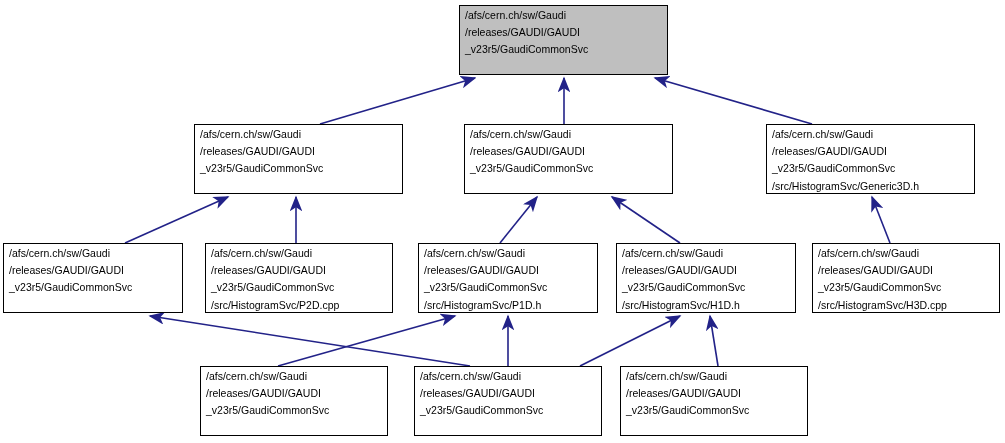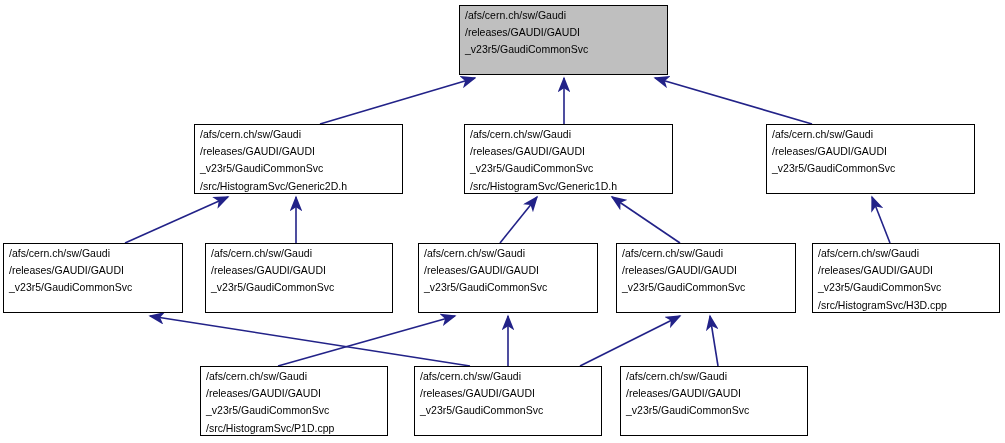--- a/index.html
+++ b/index.html
@@ -64,26 +64,26 @@
         <line x1="278" y1="366" x2="455" y2="316" stroke="#222288" stroke-width="1.6" marker-end="url(#arrowhead)"></line>
         <line x1="470" y1="366" x2="150" y2="316" stroke="#222288" stroke-width="1.6" marker-end="url(#arrowhead)"></line>
         <line x1="508" y1="366" x2="508" y2="316" stroke="#222288" stroke-width="1.6" marker-end="url(#arrowhead)"></line>
         <line x1="580" y1="366" x2="680" y2="316" stroke="#222288" stroke-width="1.6" marker-end="url(#arrowhead)"></line>
         <line x1="718" y1="366" x2="710" y2="316" stroke="#222288" stroke-width="1.6" marker-end="url(#arrowhead)"></line>
       </g>
   </svg>
 
   <div id="node-layer">
       <div class="node root" style="left: 459px; top: 5px; width: 209px; height: 70px;"><span class="line">/afs/cern.ch/sw/Gaudi</span><span class="line">/releases/GAUDI/GAUDI</span><span class="line">_v23r5/GaudiCommonSvc</span></div>
-      <div class="node" style="left: 194px; top: 124px; width: 209px; height: 70px;"><span class="line">/afs/cern.ch/sw/Gaudi</span><span class="line">/releases/GAUDI/GAUDI</span><span class="line">_v23r5/GaudiCommonSvc</span><span class="line">/src/HistogramSvc/Generic2D.h</span></div>
-      <div class="node" style="left: 464px; top: 124px; width: 209px; height: 70px;"><span class="line">/afs/cern.ch/sw/Gaudi</span><span class="line">/releases/GAUDI/GAUDI</span><span class="line">_v23r5/GaudiCommonSvc</span><span class="line">/src/HistogramSvc/Generic1D.h</span></div>
-      <div class="node" style="left: 766px; top: 124px; width: 209px; height: 70px;"><span class="line">/afs/cern.ch/sw/Gaudi</span><span class="line">/releases/GAUDI/GAUDI</span><span class="line">_v23r5/GaudiCommonSvc</span></div>
+      <div class="node" style="left: 194px; top: 124px; width: 209px; height: 70px;"><span class="line">/afs/cern.ch/sw/Gaudi</span><span class="line">/releases/GAUDI/GAUDI</span><span class="line">_v23r5/GaudiCommonSvc</span></div>
+      <div class="node" style="left: 464px; top: 124px; width: 209px; height: 70px;"><span class="line">/afs/cern.ch/sw/Gaudi</span><span class="line">/releases/GAUDI/GAUDI</span><span class="line">_v23r5/GaudiCommonSvc</span></div>
+      <div class="node" style="left: 766px; top: 124px; width: 209px; height: 70px;"><span class="line">/afs/cern.ch/sw/Gaudi</span><span class="line">/releases/GAUDI/GAUDI</span><span class="line">_v23r5/GaudiCommonSvc</span><span class="line">/src/HistogramSvc/Generic3D.h</span></div>
       <div class="node" style="left: 3px; top: 243px; width: 180px; height: 70px;"><span class="line">/afs/cern.ch/sw/Gaudi</span><span class="line">/releases/GAUDI/GAUDI</span><span class="line">_v23r5/GaudiCommonSvc</span></div>
-      <div class="node" style="left: 205px; top: 243px; width: 188px; height: 70px;"><span class="line">/afs/cern.ch/sw/Gaudi</span><span class="line">/releases/GAUDI/GAUDI</span><span class="line">_v23r5/GaudiCommonSvc</span></div>
-      <div class="node" style="left: 418px; top: 243px; width: 180px; height: 70px;"><span class="line">/afs/cern.ch/sw/Gaudi</span><span class="line">/releases/GAUDI/GAUDI</span><span class="line">_v23r5/GaudiCommonSvc</span></div>
-      <div class="node" style="left: 616px; top: 243px; width: 180px; height: 70px;"><span class="line">/afs/cern.ch/sw/Gaudi</span><span class="line">/releases/GAUDI/GAUDI</span><span class="line">_v23r5/GaudiCommonSvc</span></div>
+      <div class="node" style="left: 205px; top: 243px; width: 188px; height: 70px;"><span class="line">/afs/cern.ch/sw/Gaudi</span><span class="line">/releases/GAUDI/GAUDI</span><span class="line">_v23r5/GaudiCommonSvc</span><span class="line">/src/HistogramSvc/P2D.cpp</span></div>
+      <div class="node" style="left: 418px; top: 243px; width: 180px; height: 70px;"><span class="line">/afs/cern.ch/sw/Gaudi</span><span class="line">/releases/GAUDI/GAUDI</span><span class="line">_v23r5/GaudiCommonSvc</span><span class="line">/src/HistogramSvc/P1D.h</span></div>
+      <div class="node" style="left: 616px; top: 243px; width: 180px; height: 70px;"><span class="line">/afs/cern.ch/sw/Gaudi</span><span class="line">/releases/GAUDI/GAUDI</span><span class="line">_v23r5/GaudiCommonSvc</span><span class="line">/src/HistogramSvc/H1D.h</span></div>
       <div class="node" style="left: 812px; top: 243px; width: 188px; height: 70px;"><span class="line">/afs/cern.ch/sw/Gaudi</span><span class="line">/releases/GAUDI/GAUDI</span><span class="line">_v23r5/GaudiCommonSvc</span><span class="line">/src/HistogramSvc/H3D.cpp</span></div>
-      <div class="node" style="left: 200px; top: 366px; width: 188px; height: 70px;"><span class="line">/afs/cern.ch/sw/Gaudi</span><span class="line">/releases/GAUDI/GAUDI</span><span class="line">_v23r5/GaudiCommonSvc</span><span class="line">/src/HistogramSvc/P1D.cpp</span></div>
+      <div class="node" style="left: 200px; top: 366px; width: 188px; height: 70px;"><span class="line">/afs/cern.ch/sw/Gaudi</span><span class="line">/releases/GAUDI/GAUDI</span><span class="line">_v23r5/GaudiCommonSvc</span></div>
       <div class="node" style="left: 414px; top: 366px; width: 188px; height: 70px;"><span class="line">/afs/cern.ch/sw/Gaudi</span><span class="line">/releases/GAUDI/GAUDI</span><span class="line">_v23r5/GaudiCommonSvc</span></div>
       <div class="node" style="left: 620px; top: 366px; width: 188px; height: 70px;"><span class="line">/afs/cern.ch/sw/Gaudi</span><span class="line">/releases/GAUDI/GAUDI</span><span class="line">_v23r5/GaudiCommonSvc</span></div>
     </div>
 
 </div>
 
 </body></html>

